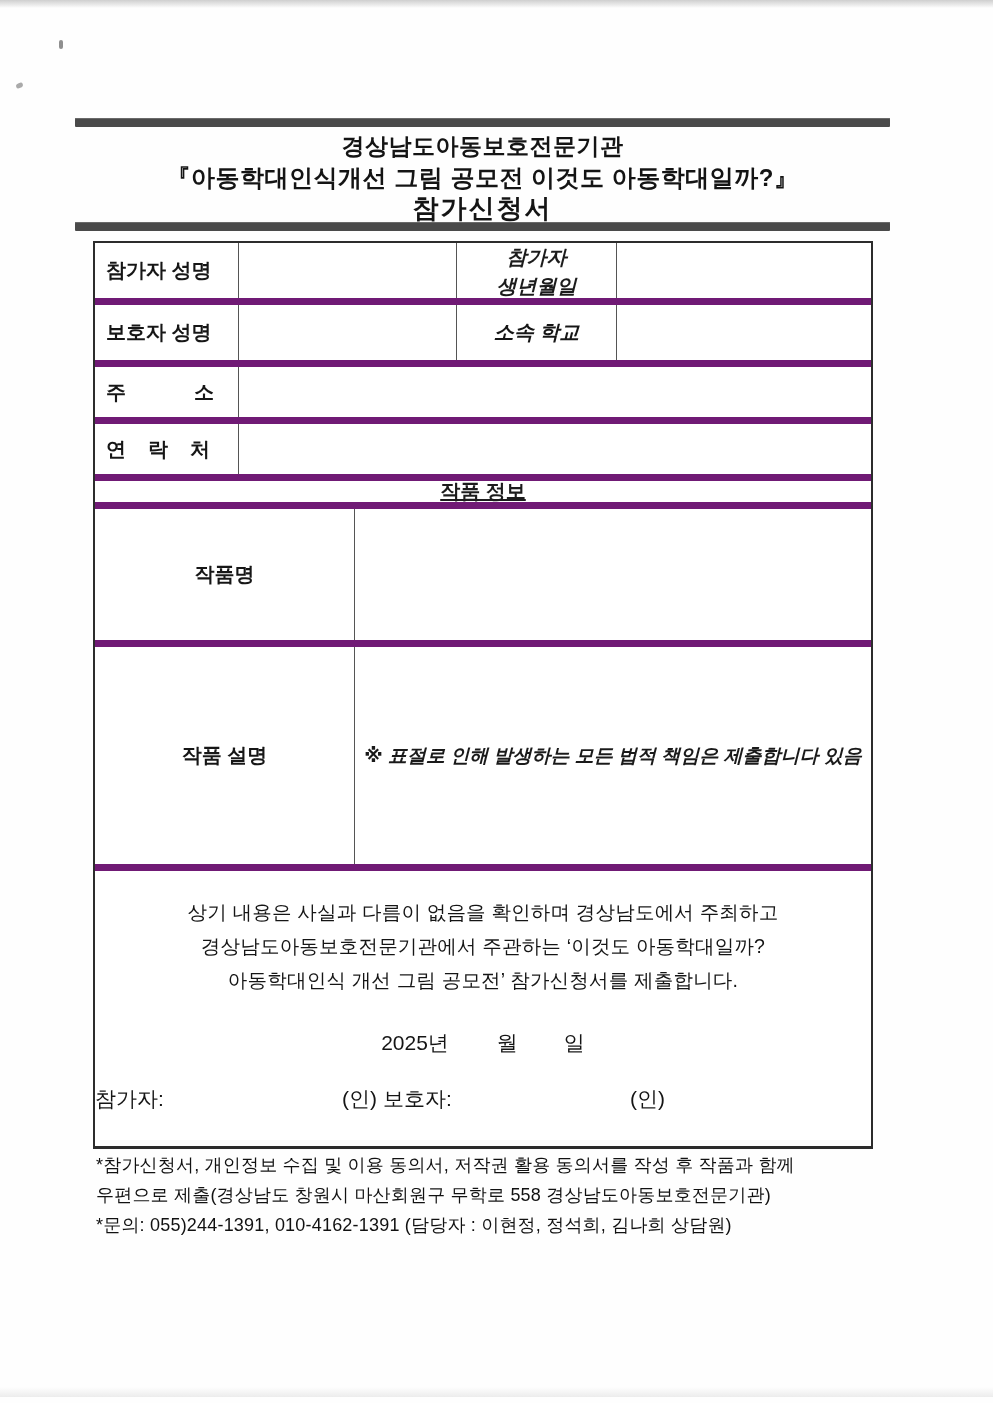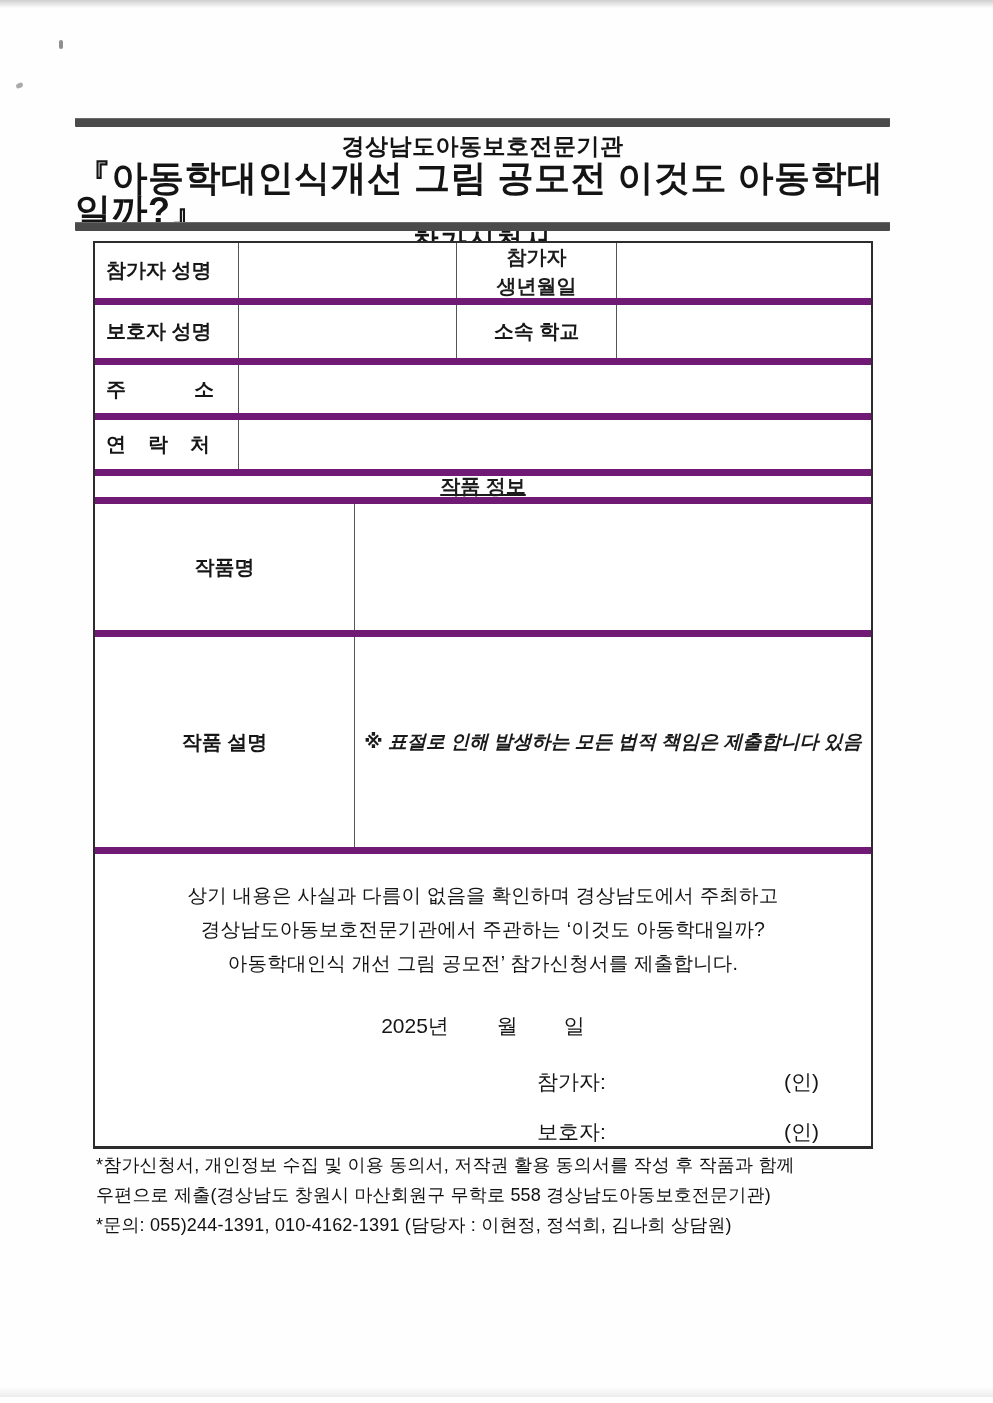--- a/index.html
+++ b/index.html
@@ -35,21 +35,21 @@
   .rule-top { top: 118px; box-shadow: inset 0 1px 0 #6a6a6a; }
   .rule-bottom { top: 222px; box-shadow: inset 0 1px 0 #6a6a6a; }
 
   
   .titles {
     position: absolute; left: 75px; top: 131px; width: 815px;
     display: flex; flex-direction: column; align-items: center;
     color: #141414;
   }
   .title-org   { font-size: 23px; font-weight: 700; line-height: 30px; letter-spacing: 0.5px; }
-  .title-main  { font-size: 36px; font-weight: 700; line-height: 33px; letter-spacing: 0.5px; }
+  .title-main  { font-size: 24px; font-weight: 700; line-height: 33px; letter-spacing: 0.5px; }
   .title-sub   { font-size: 26px; font-weight: 700; line-height: 29px; letter-spacing: 2px; }
 
   
   .form-table {
     position: absolute; left: 93px; top: 241px;
     width: 780px; height: 908px;
     border: 2px solid #2c2c2c;
     border-bottom-width: 3px;
     display: flex; flex-direction: column;
     background: #fff;
@@ -79,21 +79,21 @@
   .r-addr    { height: 57px; }
   .r-contact { height: 57px; }
   .r-workhdr { height: 28px; align-items: center; justify-content: center;
                font-weight: 700; font-size: 20px; text-decoration: underline; }
   .r-title   { height: 138px; }
   .r-desc    { height: 224px; }
   .r-decl    { flex: 1; display: flex; flex-direction: column; }
 
   .c1 { width: 144px; }
   .c2 { width: 218px; }
-  .c3 { width: 160px; }
+  .c3 { width: 160px; font-style: italic; }
   .c4 { flex: 1; }
   .cw { width: 260px; }  
   .cflex { flex: 1; }
 
   .note-cell {
     display: flex; align-items: center; justify-content: center;
     font-style: italic; font-size: 19px; font-weight: 600; color: #1a1a1a;
     padding: 0 8px;
   }
 
@@ -107,23 +107,22 @@
   }
   .decl-date {
     margin-top: 32px;
     display: flex; justify-content: center; align-items: baseline;
     font-size: 21px; font-weight: 500; color: #151515;
   }
   .decl-date .gap-m { margin-left: 48px; }
   .decl-date .gap-d { margin-left: 46px; }
   .sig-block {
     margin-top: 28px; margin-right: 52px;
-    display: flex; flex-direction: column; align-items: flex-end;
-    gap: 22px;
-    justify-content: space-between;
+    display: flex; flex-direction: row; align-items: flex-end;
+    gap: 6px;
   }
   .sig-row {
     width: 282px; display: flex; justify-content: space-between;
     font-size: 21px; font-weight: 500; color: #151515;
   }
 
   
   .footer {
     position: absolute; left: 96px; top: 1150px; width: 850px;
     font-size: 18px; font-weight: 500; color: #111;

